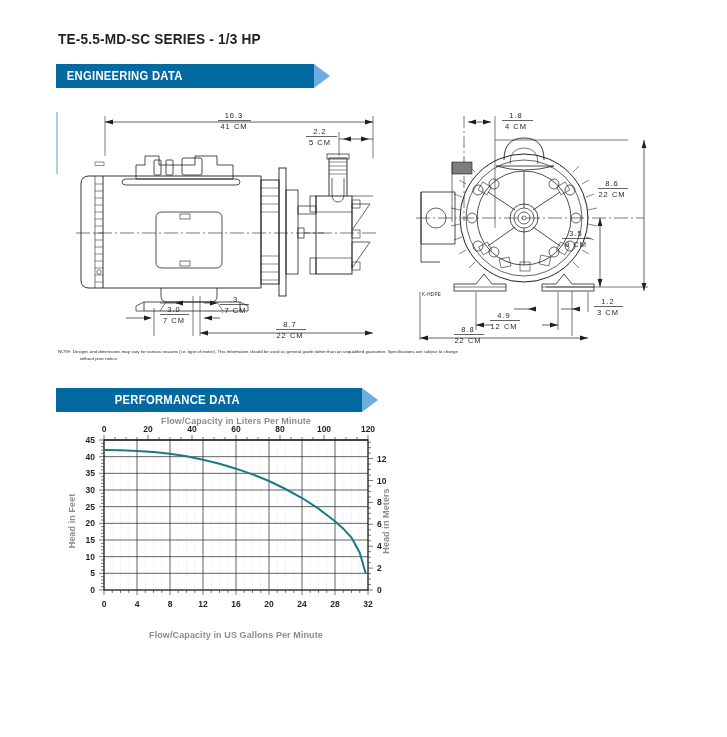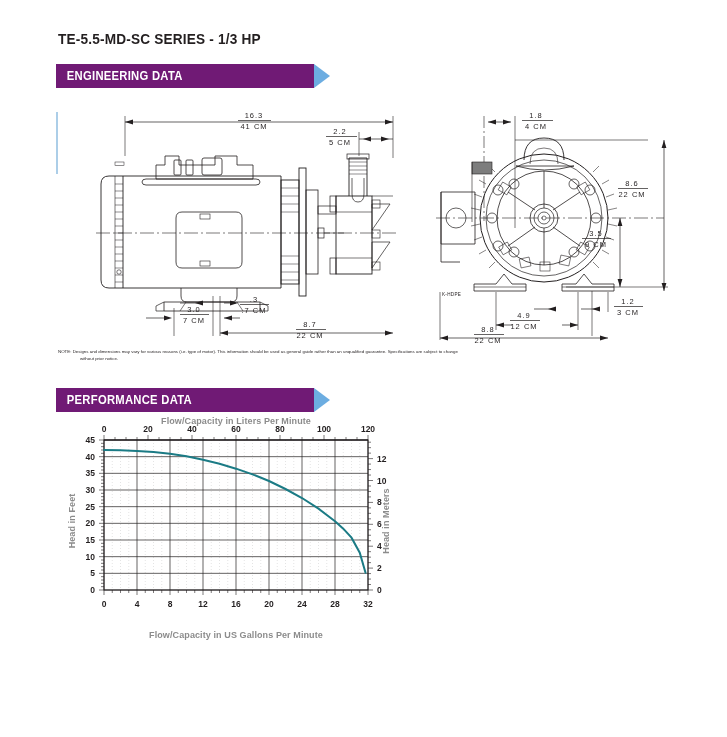--- a/index.html
+++ b/index.html
@@ -16,38 +16,38 @@
   
   .doc-title{
     position:absolute;left:58px;top:30px;
     font-size:15.5px;font-weight:bold;letter-spacing:.2px;
     color:#231f20;white-space:nowrap;
     transform:scaleX(.88);transform-origin:left center;
   }
 
   
   .banner{
-    position:absolute;height:24px;background:#701a75;
+    position:absolute;height:24px;background:#0369a1;
     display:flex;align-items:center;
   }
   .banner .chev{
     position:absolute;right:-16px;top:0;width:0;height:0;
     border-top:12px solid transparent;border-bottom:12px solid transparent;
     border-left:16px solid #6cade1;
   }
   .banner-text{
     color:#ffffff;font-size:12.5px;font-weight:bold;letter-spacing:.3px;
     padding-left:12px;transform:scaleX(.9);transform-origin:left center;
     white-space:nowrap;
   }
   #banner-eng{left:56px;top:64px;width:258px;}
-  #banner-perf{left:56px;top:388px;width:258px;}
+  #banner-perf{left:56px;top:388px;width:258px;padding-left:48px;}
 
   
-  .drawings{position:absolute;left:68px;top:96px;width:615px;height:250px;}
+  .drawings{position:absolute;left:48px;top:96px;width:615px;height:250px;}
   .note{
     position:absolute;left:58px;top:349px;width:615px;
     font-size:4.4px;line-height:1.55;color:#231f20;
   }
   .note .ind{display:block;padding-left:22px;}
 
   
   .chart-wrap{position:absolute;left:56px;top:412px;width:360px;height:240px;}
   .axis-title{
     position:absolute;font-size:9px;font-weight:bold;color:#8c8c8c;

